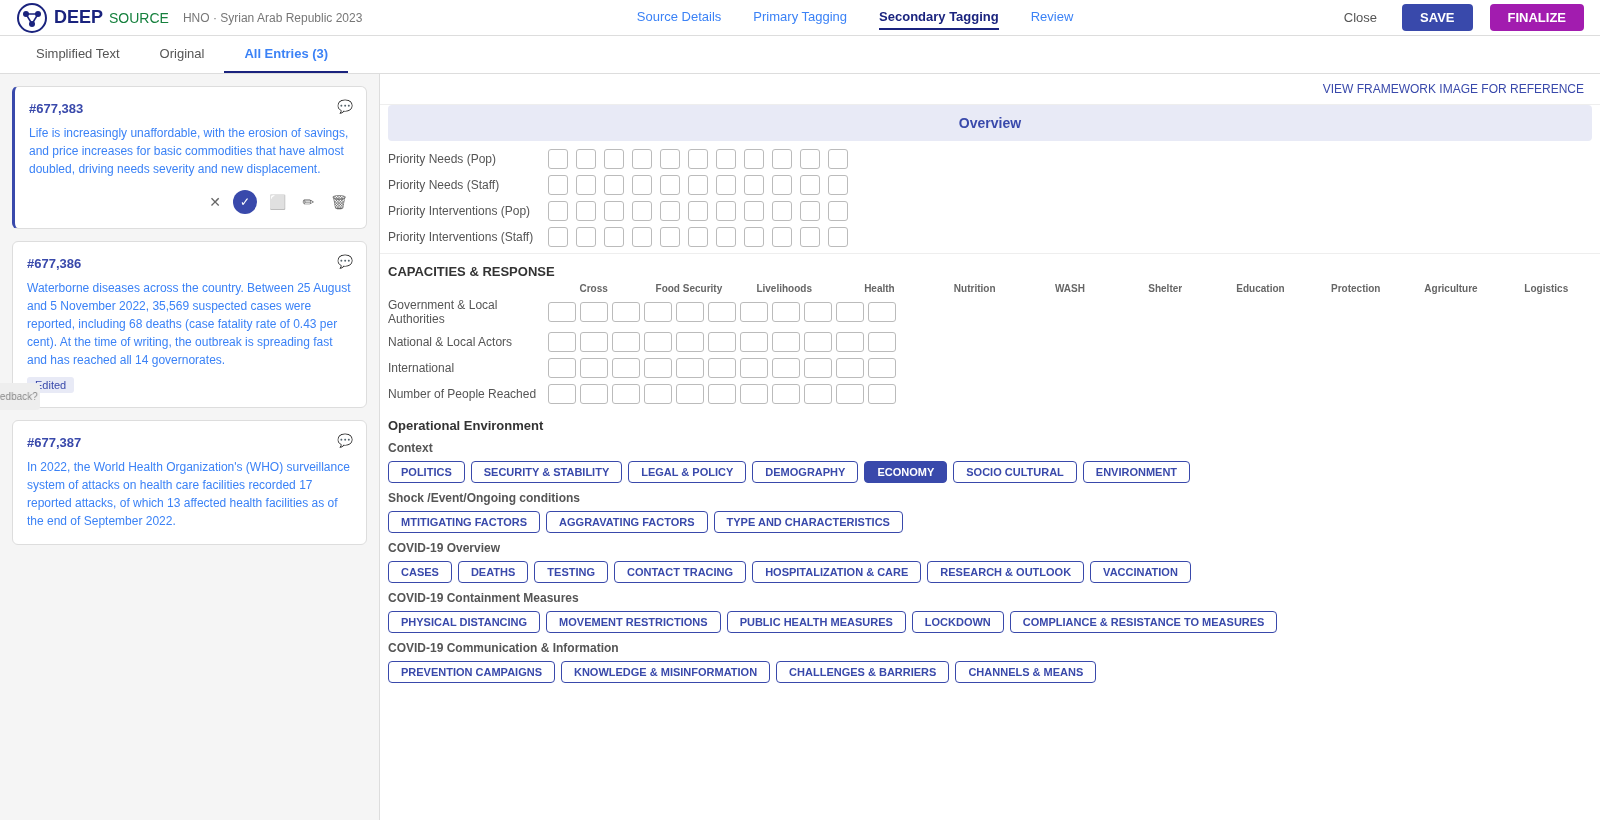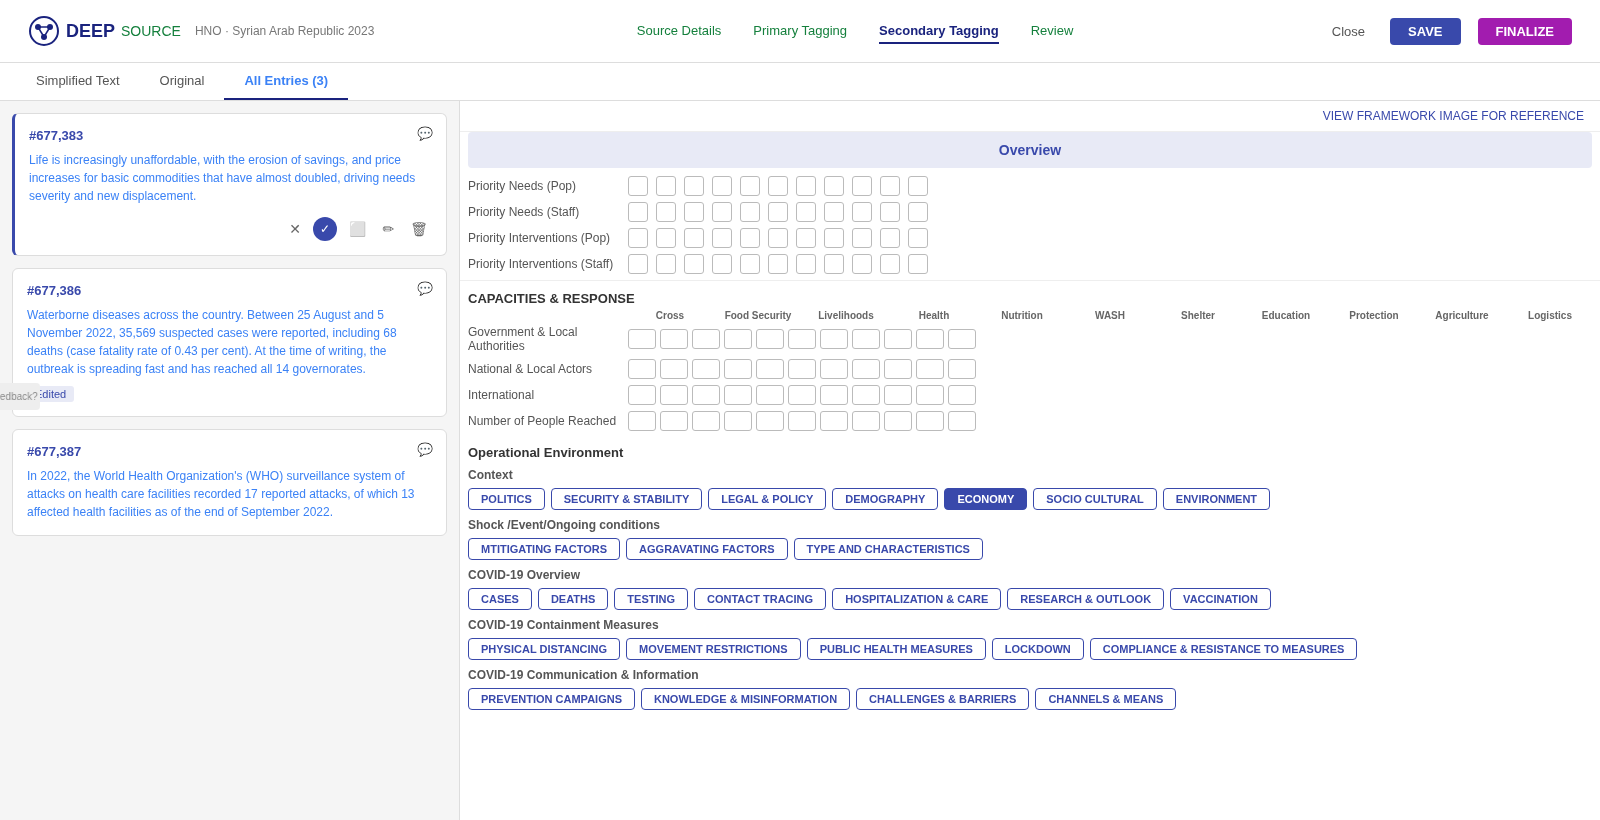--- a/index.html
+++ b/index.html
@@ -1,45 +1,45 @@
 <!DOCTYPE html>
 <html><head>
   <meta charset="utf-8">
   <style>
     * { box-sizing: border-box; margin: 0; padding: 0; }
     body { font-family: 'Segoe UI', Arial, sans-serif; font-size: 13px; background: #f5f5f5; color: #333; height: 820px; overflow: hidden; display: flex; flex-direction: column; }
 
     
     .top-nav {
       display: flex; align-items: center; background: #fff; border-bottom: 1px solid #ddd;
-      padding: 0 28px; height: 63px; flex-shrink: 0;
+      padding: 0 16px; height: 36px; flex-shrink: 0;
     }
     .logo { display: flex; align-items: center; gap: 6px; margin-right: 12px; }
     .logo-icon { width: 32px; height: 32px; }
     .logo-deep { font-weight: 800; font-size: 18px; color: #1a237e; }
     .logo-source { font-size: 14px; color: #15803d; font-weight: 400; }
     .logo-subtitle { font-size: 12px; color: #777; margin-left: 8px; }
     .nav-tabs { display: flex; gap: 32px; flex: 1; justify-content: center; }
-    .nav-tab { font-size: 13px; color: #15803d; cursor: pointer; padding: 4px 0; border-bottom: 2px solid transparent; }
+    .nav-tab { font-size: 13px; color: #3b82f6; cursor: pointer; padding: 4px 0; border-bottom: 2px solid transparent; }
     .nav-tab.active { color: #1a237e; border-bottom-color: #1a237e; font-weight: 600; }
     .nav-actions { display: flex; align-items: center; gap: 17px; }
     .btn-close { background: none; border: none; color: #555; font-size: 13px; cursor: pointer; padding: 4px 8px; }
     .btn-save { background: #3949ab; color: #fff; border: none; border-radius: 4px; padding: 6px 18px; font-size: 13px; cursor: pointer; font-weight: 600; }
     .btn-finalize { background: #a21caf; color: #fff; border: none; border-radius: 4px; padding: 6px 18px; font-size: 13px; cursor: pointer; font-weight: 600; }
 
     
     .sub-tabs { display: flex; background: #fff; border-bottom: 1px solid #ddd; padding: 0 16px; flex-shrink: 0; }
     .sub-tab { padding: 10px 20px; font-size: 13px; color: #555; cursor: pointer; border-bottom: 2px solid transparent; }
     .sub-tab.active { color: #3b82f6; border-bottom-color: #1a237e; font-weight: 600; }
 
     
     .main { display: flex; flex: 1; overflow: hidden; }
 
     
-    .left-panel { width: 460px; flex-shrink: 0; background: #f5f5f5; overflow-y: auto; padding: 12px; display: flex; flex-direction: column; gap: 12px; border-right: 1px solid #ddd; }
+    .left-panel { width: 380px; flex-shrink: 0; background: #f5f5f5; overflow-y: auto; padding: 12px; display: flex; flex-direction: column; gap: 12px; border-right: 1px solid #ddd; }
 
     
     .entry-card { background: #fff; border-radius: 6px; padding: 14px; border: 1px solid #ddd; position: relative; }
     .entry-card.active { border-left: 3px solid #3949ab; }
     .entry-id { color: #3949ab; font-weight: 700; font-size: 13px; margin-bottom: 8px; }
     .entry-text { font-size: 12px; color: #3b82f6; line-height: 1.5; }
     .entry-comment-icon { position: absolute; top: 12px; right: 12px; color: #aaa; cursor: pointer; }
     .entry-actions { display: flex; align-items: center; gap: 8px; margin-top: 12px; justify-content: flex-end; }
     .action-btn { background: none; border: none; cursor: pointer; color: #666; font-size: 14px; padding: 2px 4px; }
     .action-btn.check { background: #3949ab; color: #fff; border-radius: 50%; width: 24px; height: 24px; display: flex; align-items: center; justify-content: center; font-size: 12px; }

